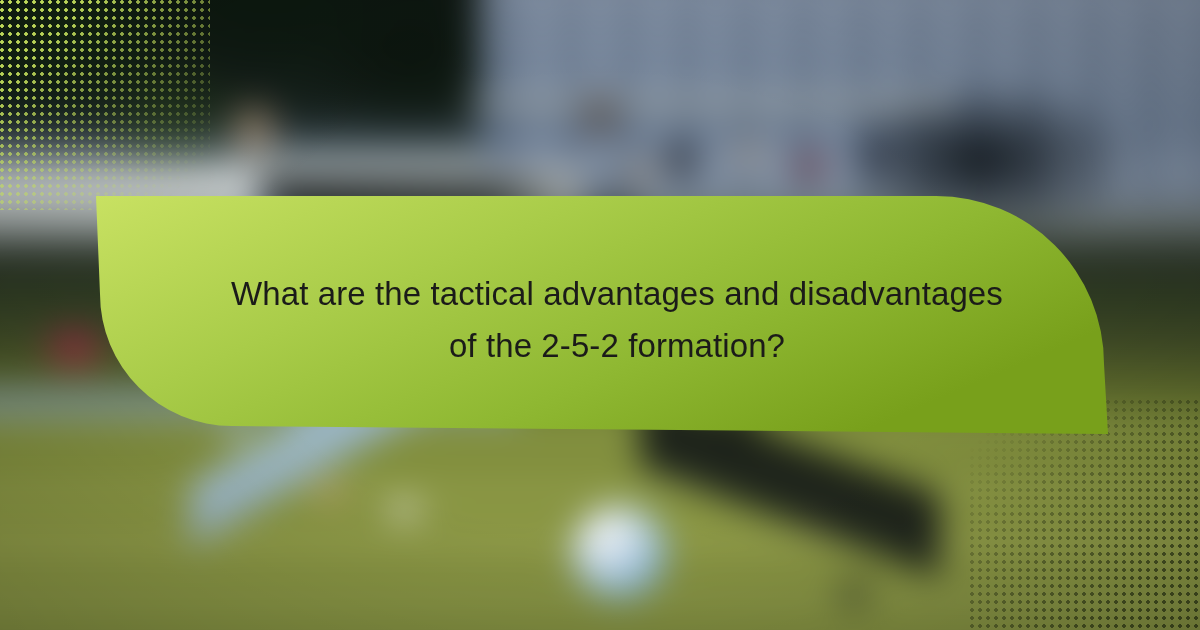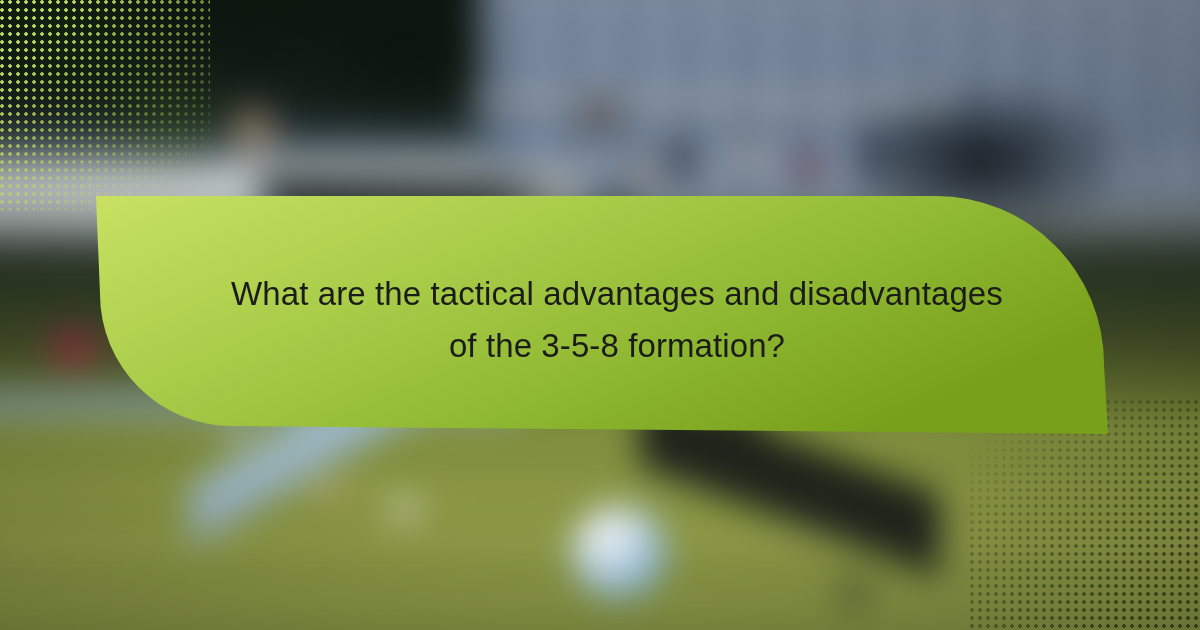--- a/index.html
+++ b/index.html
@@ -295,16 +295,16 @@
         <path d="M 0,2
                  L 840,2
                  A 168,168 0 0 1 1008,170
                  L 1012,240
                  L 136,232
                  A 132,132 0 0 1 4,100
                  Z" fill="url(#bannerGrad)"></path>
       </svg>
     </div>
 
-    <div class="question">What are the tactical advantages and disadvantages of the 3-5-8 formation?</div>
+    <div class="question">What are the tactical advantages and disadvantages of the 2-5-2 formation?</div>
   </div>
 
 </div>
 
 </body></html>

